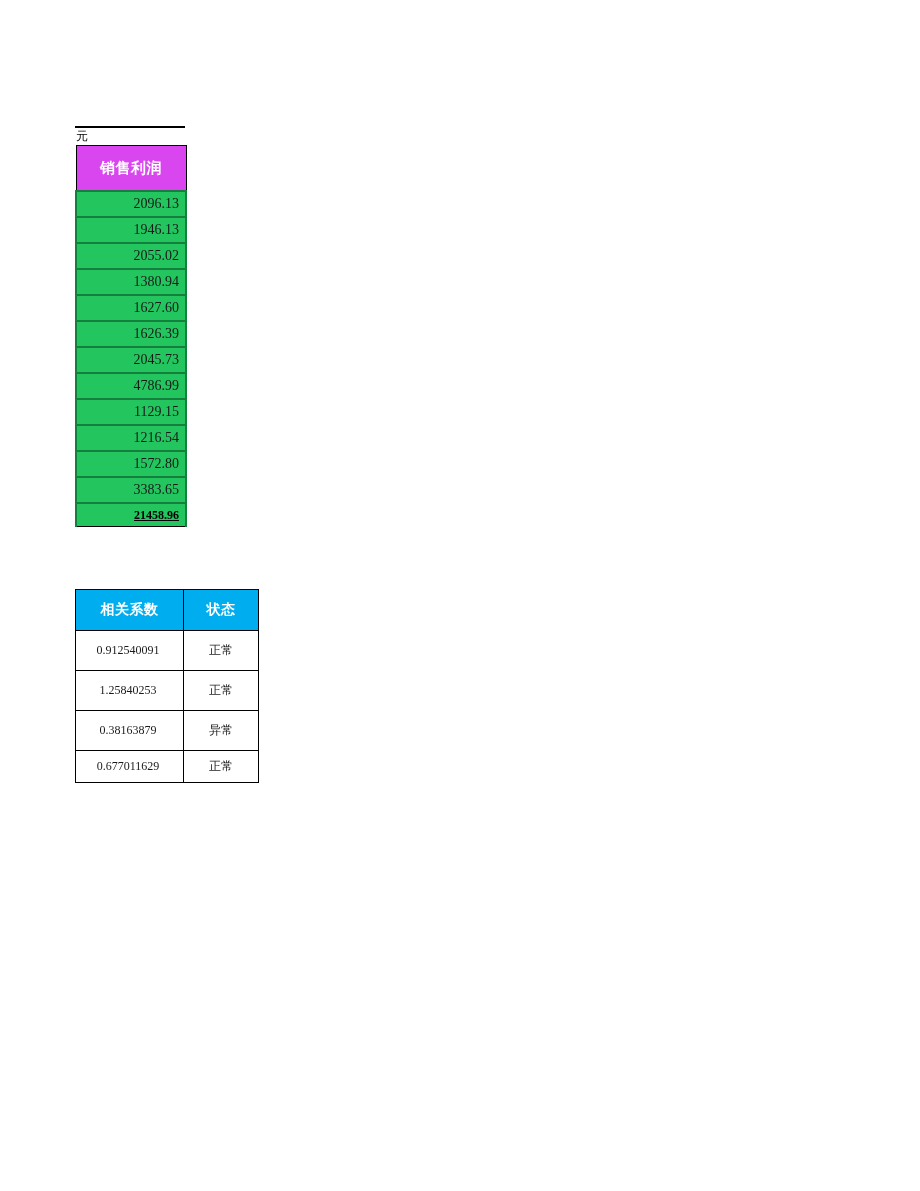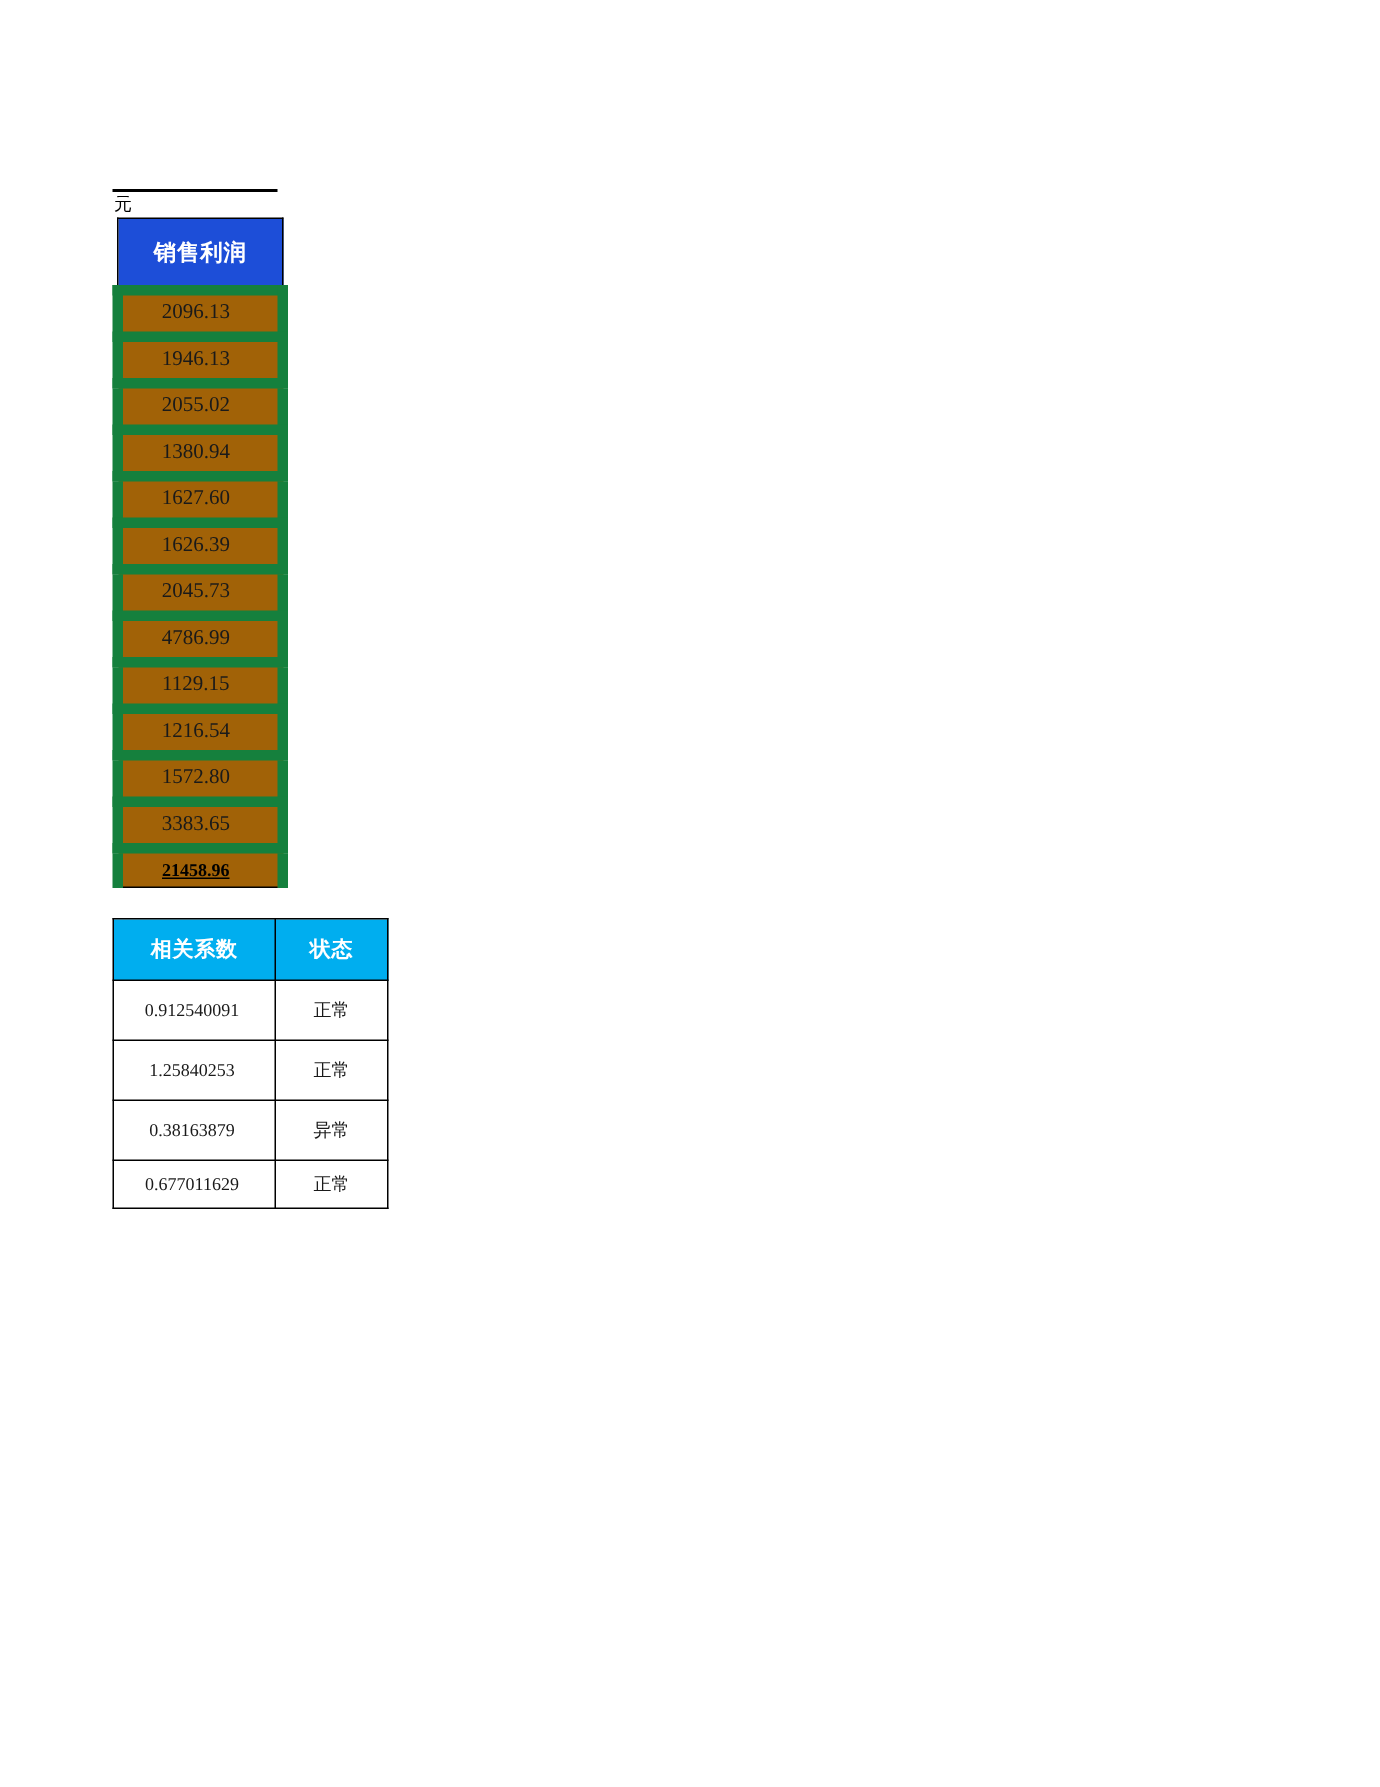--- a/index.html
+++ b/index.html
@@ -58,60 +58,60 @@
     table-layout: fixed;
     font-family: "Liberation Serif", "DejaVu Serif", serif;
   }
 
   
   #profit-table { width: 110px; }
   #profit-table col.c-profit { width: 110px; }
 
   #profit-table th.hdr {
     height: 44px;
-    background: #1d4ed8;
+    background: #d946ef;
     color: #ffffff;
     font-size: 15px;
     font-weight: bold;
     text-align: center;
     vertical-align: middle;
     border: 1.5px solid #000000;
     letter-spacing: 0.5px;
     padding: 0;
   }
 
   #profit-table td.val {
     height: 24px;
-    background: #a16207;
+    background: #22c55e;
     color: #1a1a1a;
     font-size: 14px;
-    text-align: center;
-    vertical-align: middle;
-    border: 7px solid #15803d;
+    text-align: right;
+    vertical-align: middle;
+    border: 2px solid #15803d;
     padding: 0 6px 0 0;
     white-space: nowrap;
   }
 
   #profit-table tr.total-row td.val {
     font-size: 12px;
     font-weight: bold;
     color: #000000;
     height: 22px;
     border-bottom: 1.5px solid #000000;
     text-decoration: underline;
   }
 
   
   #corr-block {
     position: absolute;
     left: 75px;
     top: 589px;
   }
 
-  #corr-table { width: 183px; margin-top: 23px; }
+  #corr-table { width: 183px; }
   #corr-table col.c-coef  { width: 108px; }
   #corr-table col.c-state { width: 75px; }
 
   #corr-table th.hdr {
     height: 40px;
     background: #00AEEF;
     color: #ffffff;
     font-size: 14px;
     font-weight: bold;
     text-align: center;

